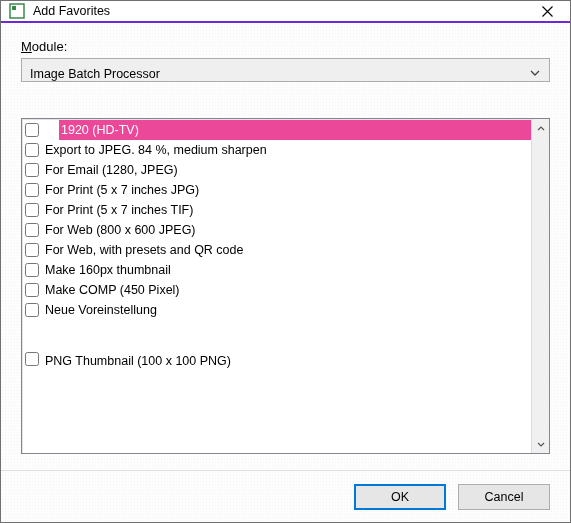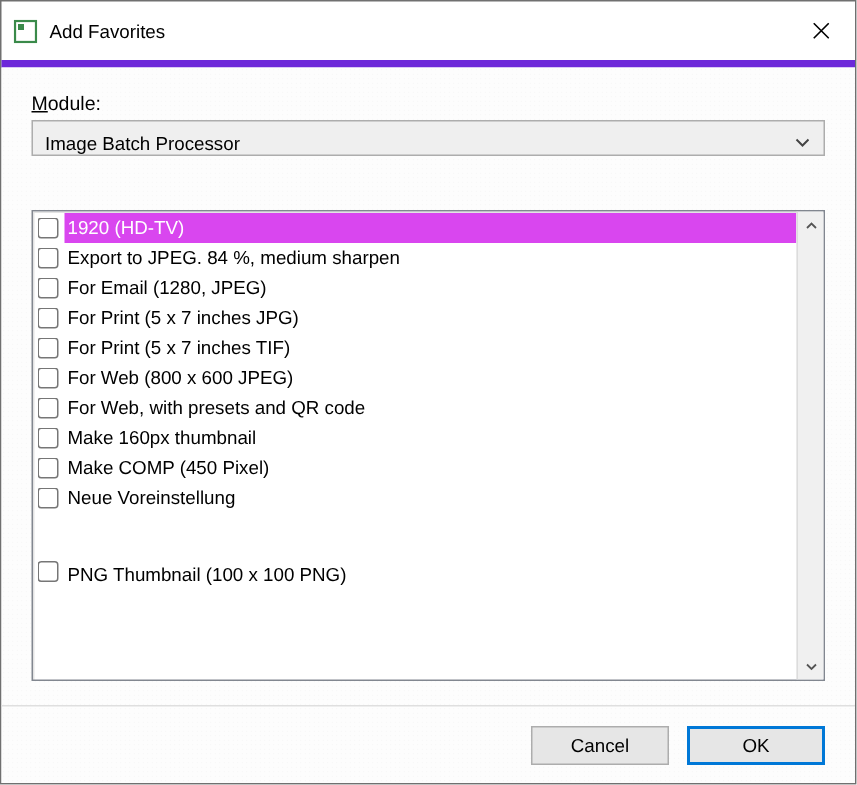--- a/index.html
+++ b/index.html
@@ -13,25 +13,25 @@
   }
   .window {
     width: 571px;
     height: 523px;
     background: #fff;
     border: 1px solid #707070;
     display: flex;
     flex-direction: column;
   }
   .titlebar {
-    height: 44px;
+    height: 22px;
     display: flex;
     align-items: center;
     padding: 0 0 0 8px;
-    border-bottom: 5px solid #6d28d9;
+    border-bottom: 2px solid #6d28d9;
   }
   .app-icon {
     width: 16px; height: 16px;
     margin-right: 8px;
     display: inline-flex;
     align-items: center;
     justify-content: center;
   }
   .titlebar-title {
     font-size: 12.5px;
@@ -111,22 +111,23 @@
     cursor: default;
   }
   .row input[type=checkbox] {
     width: 14px; height: 14px;
     margin: 0 4px 0 2px;
     accent-color: #fff;
   }
   .row.last-clip { height: 17px; overflow: hidden; align-items: flex-start; margin-top: 32px; }
   .row.last-clip .rowlabel { position: relative; top: -1px; }
   .row.selected .rowlabel {
-    background: #d946ef;
+    background: #ec4899;
     color: #fff;
+    margin-left: 16px;
   }
   .rowlabel {
     flex: 1;
     padding: 1px 2px;
     line-height: 18px;
     white-space: nowrap;
   }
 
   .vscroll {
     width: 18px;
@@ -268,17 +269,17 @@
                 <path d="M1 1 L4 4 L7 1" stroke="#555" stroke-width="1.2" fill="none"></path>
               </svg>
           </div>
         </div>
       </div>
 
     </div>
   </div>
 
   <div class="button-row">
+    <button class="btn default">OK</button>
     <button class="btn">Cancel</button>
-    <button class="btn default">OK</button>
   </div>
 
 </div>
 
 </body></html>

